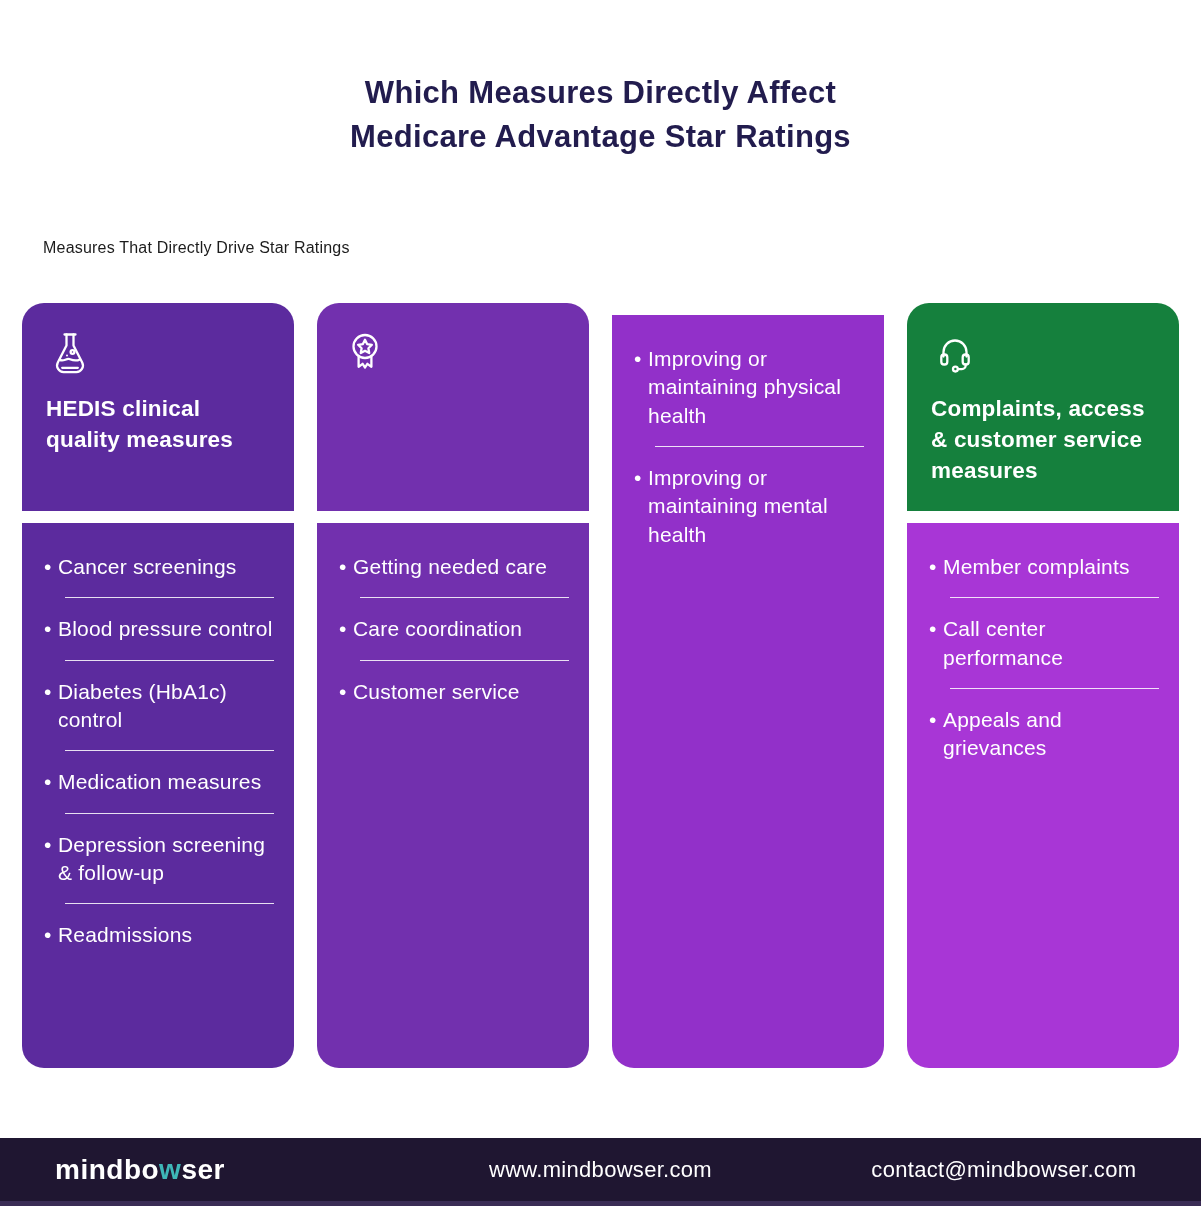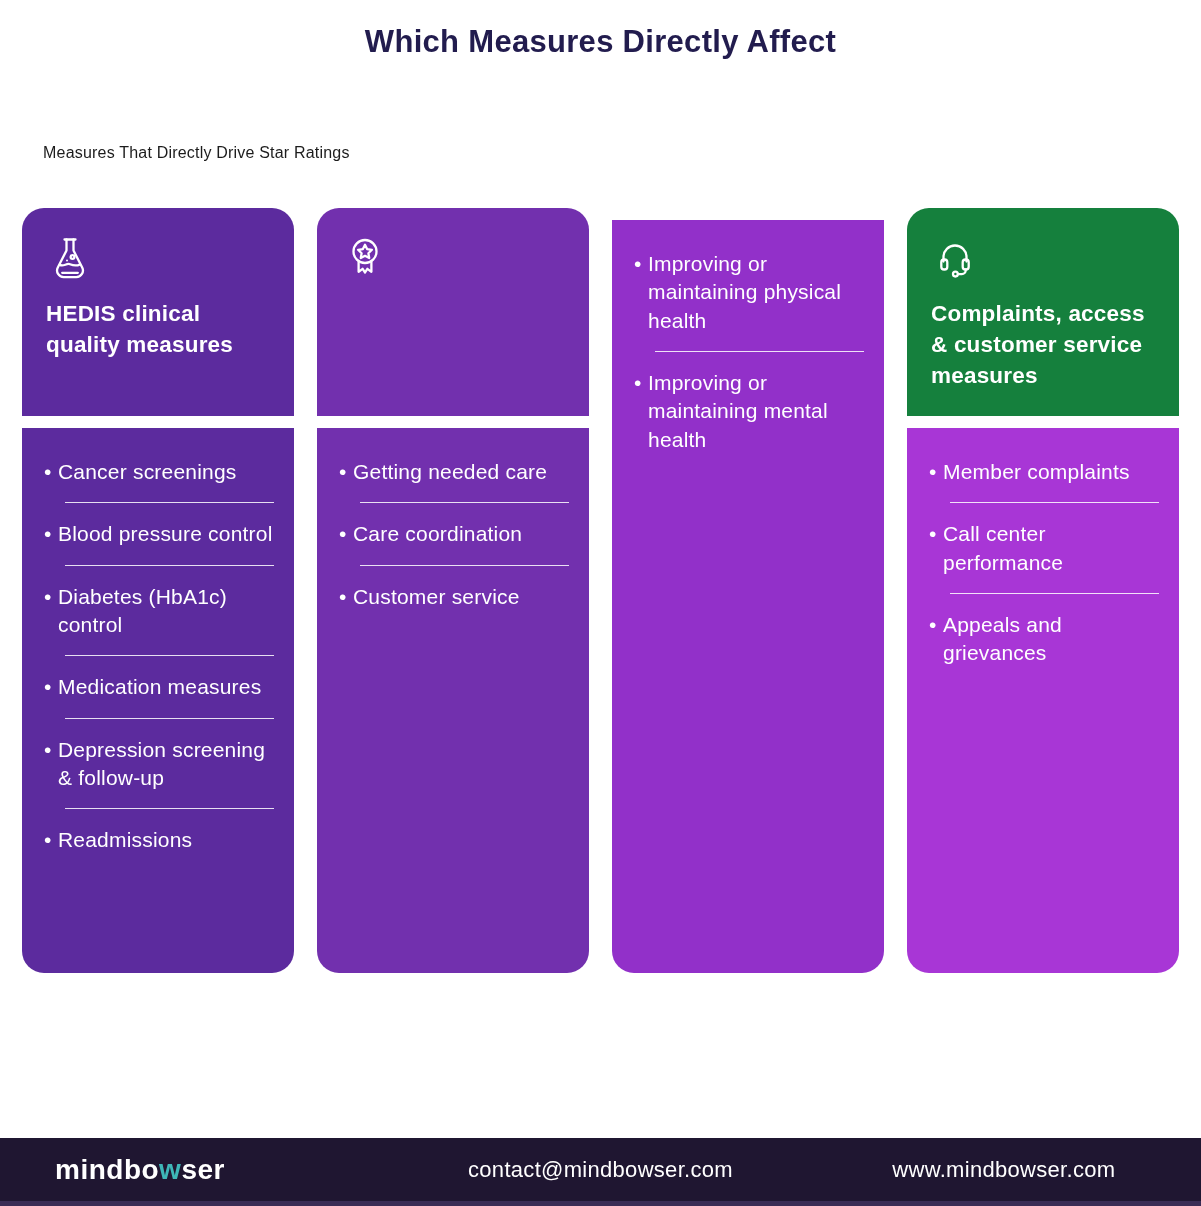--- a/index.html
+++ b/index.html
@@ -6,21 +6,21 @@
   html, body { background: #ffffff; }
   .page {
     position: relative;
     width: 1201px;
     height: 1206px;
     background: #ffffff;
     overflow: hidden;
     font-family: "Liberation Sans", "DejaVu Sans", sans-serif;
   }
   .main-title {
-    padding-top: 20px;
+    padding-top: 71px;
     text-align: center;
     font-size: 31px;
     font-weight: 700;
     line-height: 1.42;
     color: #221c4e;
     letter-spacing: 0.3px;
   }
   .subtitle {
     margin: 80px 0 0 43px;
     font-size: 16px;
@@ -96,20 +96,21 @@
     letter-spacing: 0.3px;
   }
 </style>
 </head>
 <body>
 
 <div class="page">
 
   <h1 class="main-title">
     <span data-bind="title.line1">Which Measures Directly Affect</span><br>
+    <span data-bind="title.line2">Medicare Advantage Star Ratings</span>
   </h1>
 
   <div class="subtitle" data-bind="subtitle">Measures That Directly Drive Star Ratings</div>
 
   <div class="columns">
 
     <div class="column">
       <div class="col-header" data-bind-bg="columns.0.color" style="background-color: rgb(92, 43, 158);">
         <span class="icon">
           <svg width="48" height="48" viewBox="0 0 48 48" fill="none" stroke="#ffffff" stroke-width="2.3" stroke-linecap="round" stroke-linejoin="round">
@@ -227,17 +228,17 @@
           <span class="bullet" data-bind="ui.bullet">•</span>
           <span class="item-text" data-bind="columns.3.items.2">Appeals and grievances</span>
         </div>
       </div>
     </div>
 
   </div>
 
   <div class="footer" data-bind-bg="footer.background" style="background-color: rgb(31, 22, 49); gap: 9px;">
     <div class="footer-logo"><span data-bind="footer.logo_prefix">mindbo</span><span class="accent" data-bind="footer.logo_accent" style="color: rgb(62, 183, 184);">w</span><span data-bind="footer.logo_suffix">ser</span></div>
+    <div class="footer-text" data-bind="footer.website">www.mindbowser.com</div>
     <div class="footer-text" data-bind="footer.email">contact@mindbowser.com</div>
-    <div class="footer-text" data-bind="footer.website">www.mindbowser.com</div>
   </div>
 
 </div>
 
 </body></html>

